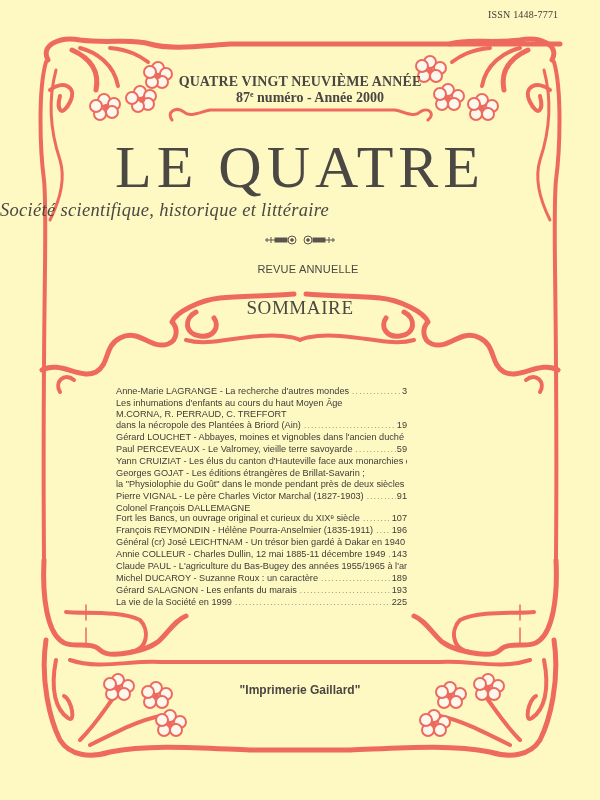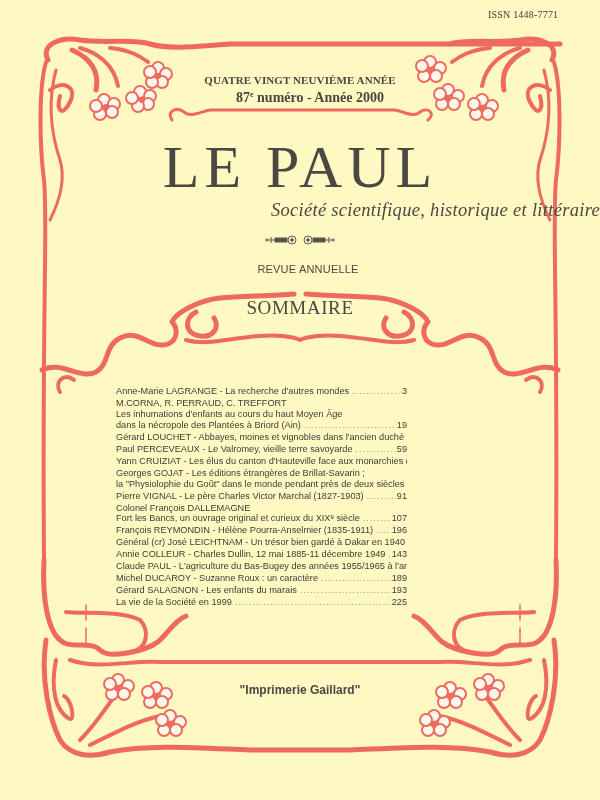--- a/index.html
+++ b/index.html
@@ -13,30 +13,30 @@
   .page { position: absolute; left: 0; top: 0; width: 600px; height: 800px; background: #fef9c3; }
   .frame-svg { position: absolute; left: 0; top: 0; width: 600px; height: 800px; }
   .issn {
     position: absolute; top: 9px; left: 488px;
     font-family: "Liberation Serif", serif; font-size: 10px; color: #3e3a36; letter-spacing: 0.2px;
   }
   .year-line {
     position: absolute; left: 0; width: 600px; text-align: center;
     font-family: "Liberation Serif", serif; font-weight: bold; color: #4a4642;
   }
-  .year-line.l1 { top: 74px; font-size: 11px; letter-spacing: 0.1px; }
+  .year-line.l1 { top: 74px; font-size: 14px; letter-spacing: 0.1px; }
   .year-line.l2 { top: 90px; font-size: 14px; padding-left: 20px; }
   .year-line sup { font-size: 8px; vertical-align: 5px; }
   .main-title {
     position: absolute; top: 137px; left: 0; width: 600px; text-align: center;
     font-family: "Liberation Serif", serif; font-size: 60px; color: #4b4743;
     letter-spacing: 5px; line-height: 60px;
   }
   .subtitle {
-    position: absolute; top: 200px; left: 0; width: 600px; text-align: right;
+    position: absolute; top: 200px; left: 0; width: 600px; text-align: left;
     font-family: "Liberation Serif", serif; font-style: italic; font-size: 18.5px; color: #4b4743;
     letter-spacing: 0.3px;
   }
   .ornament { position: absolute; top: 234px; left: 263px; width: 74px; height: 12px; }
   .revue {
     position: absolute; top: 263px; left: 0; width: 600px; text-align: center;
     font-size: 11px; color: #4a4642; letter-spacing: 0.2px; padding-left: 16px;
   }
   .sommaire {
     position: absolute; top: 297px; left: 0; width: 600px; text-align: center;
@@ -214,21 +214,21 @@
         <circle cx="434" cy="724" r="2" fill="#ee6a5e"></circle>
       </g>
     </g>
   </svg>
 
   <div class="issn">ISSN 1448-7771</div>
 
   <div class="year-line l1">QUATRE VINGT NEUVIÈME ANNÉE</div>
   <div class="year-line l2"><span>87</span><sup>e</sup><span> numéro - Année 2000</span></div>
 
-  <div class="main-title">LE PAUL</div>
+  <div class="main-title">LE QUATRE</div>
   <div class="subtitle">Société scientifique, historique et littéraire</div>
 
   <svg class="ornament" viewBox="0 0 74 12" xmlns="http://www.w3.org/2000/svg">
     <g stroke="#5a5550" fill="none" stroke-width="1">
       <line x1="2" y1="6" x2="12" y2="6"></line>
       <line x1="4" y1="4" x2="4" y2="8"></line>
       <line x1="8" y1="3" x2="8" y2="9"></line>
       <rect x="12" y="4" width="12" height="4" fill="#5a5550"></rect>
       <circle cx="29" cy="6" r="4"></circle>
       <circle cx="29" cy="6" r="1.3" fill="#5a5550"></circle>
@@ -244,24 +244,24 @@
   <div class="revue">REVUE ANNUELLE</div>
   <div class="sommaire">SOMMAIRE</div>
 
   <div class="toc" id="toc">
       <div class="toc-row">
         <span class="t">Anne-Marie LAGRANGE - La recherche d'autres mondes</span>
         <span class="d"></span>
         <span class="p">3</span>
       </div>
       <div class="toc-row">
+        <span class="t">Les inhumations d'enfants au cours du haut Moyen Âge</span>
+      </div>
+      <div class="toc-row">
         <span class="t">M.CORNA, R. PERRAUD, C. TREFFORT</span>
-      </div>
-      <div class="toc-row">
-        <span class="t">Les inhumations d'enfants au cours du haut Moyen Âge</span>
       </div>
       <div class="toc-row">
         <span class="t">dans la nécropole des Plantées à Briord (Ain)</span>
         <span class="d"></span>
         <span class="p">19</span>
       </div>
       <div class="toc-row">
         <span class="t">Gérard LOUCHET - Abbayes, moines et vignobles dans l'ancien duché de Savoie</span>
         <span class="d"></span>
       </div>

